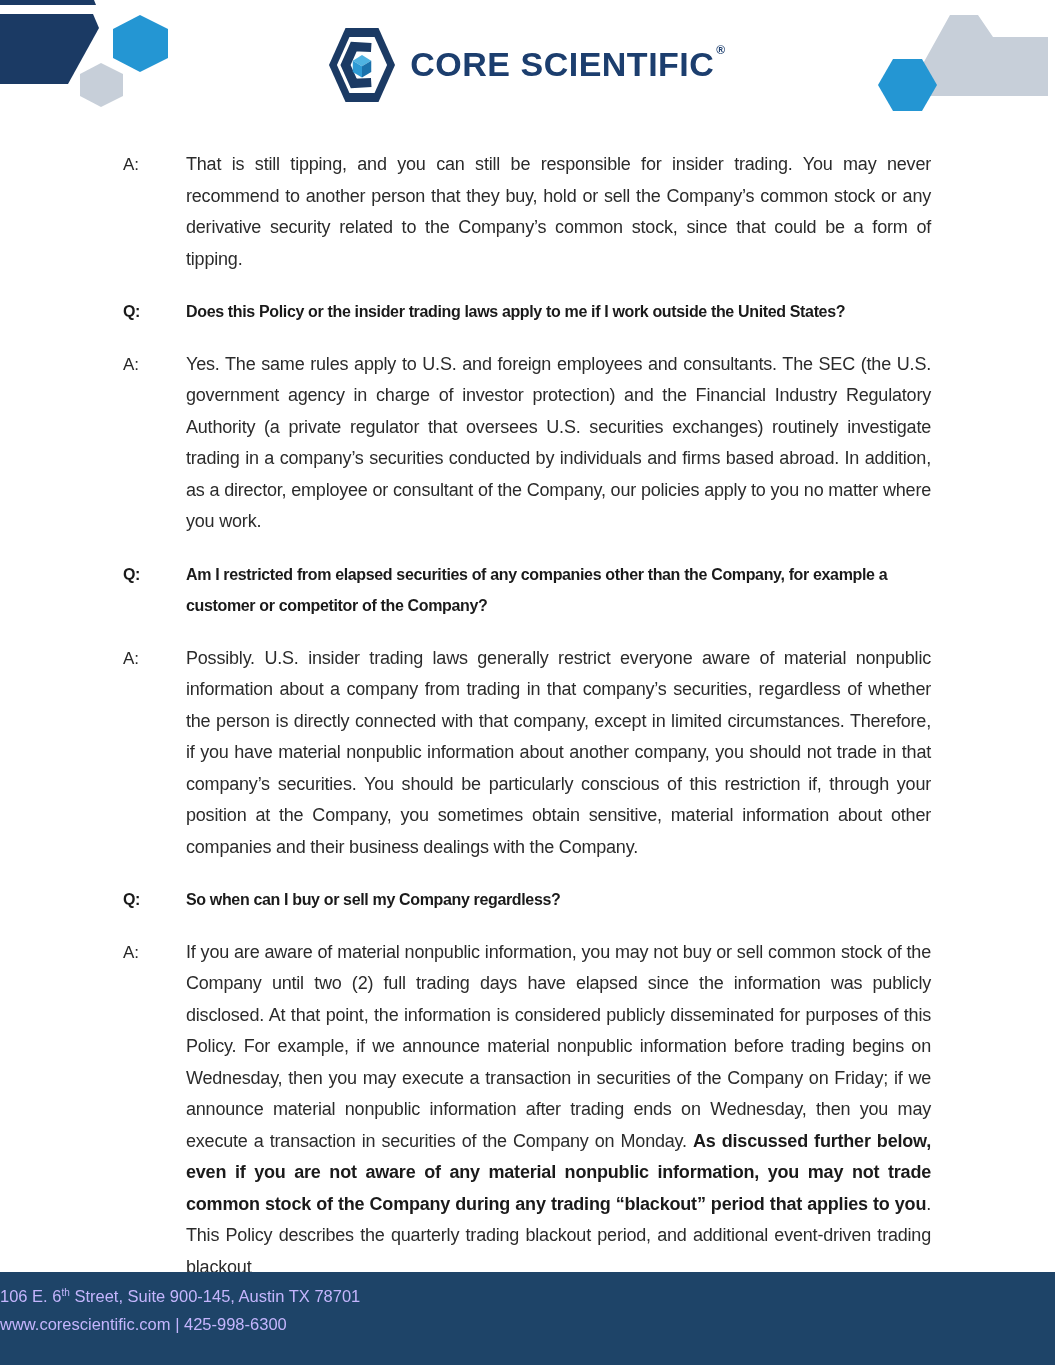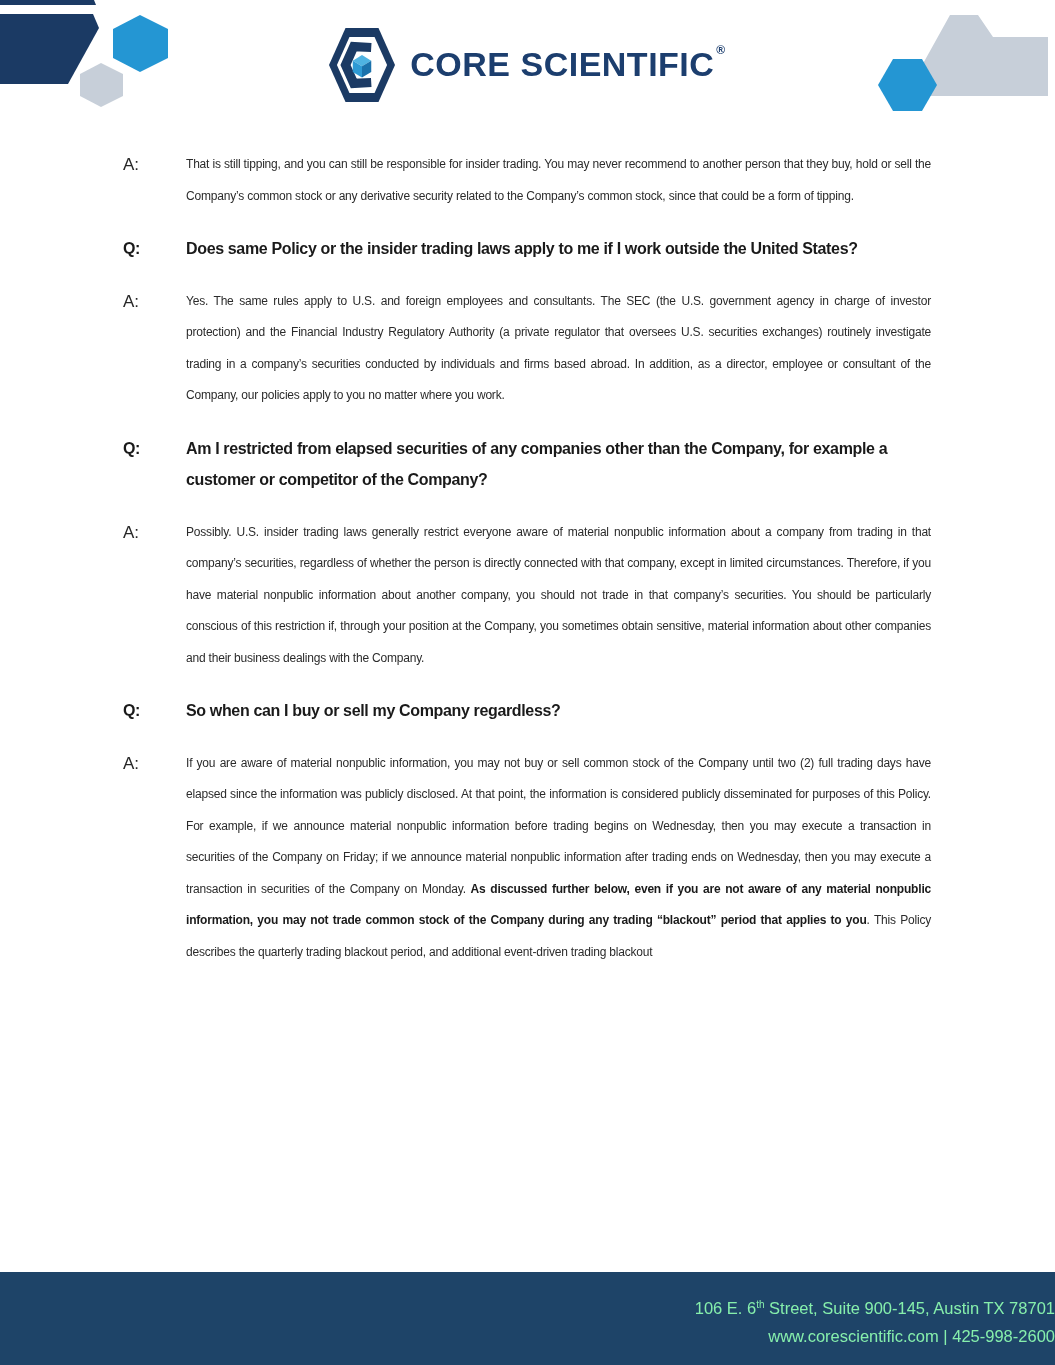--- a/index.html
+++ b/index.html
@@ -53,21 +53,21 @@
   .qa-row { display: flex; margin-bottom: 21px; }
   .qa-label {
     width: 63px;
     flex: 0 0 63px;
     font-size: 17px;
     line-height: 31.5px;
     color: #262626;
   }
   .qa-text {
     flex: 1;
-    font-size: 12px;
+    font-size: 18px;
     line-height: 31.5px;
     color: #2b2b2b;
     letter-spacing: -0.2px;
   }
   .qa-row.question .qa-label,
   .qa-row.question .qa-text {
     font-weight: bold;
     color: #1a1a1a;
     font-size: 16px;
     letter-spacing: -0.35px;
@@ -75,24 +75,24 @@
   .qa-row.answer .qa-text { text-align: justify; }
   .seg-bold { font-weight: bold; color: #1a1a1a; }
 
   
   .footer {
     position: absolute;
     left: 0; bottom: 0;
     width: 1055px;
     height: 93px;
     background: #1e4468;
-    color: #86efac;
-    text-align: right;
+    color: #c4b5fd;
+    text-align: left;
     font-size: 16.5px;
-    padding-top: 19px;
+    padding-top: 7px;
     line-height: 28px;
   }
   .footer sup { font-size: 10px; vertical-align: 6px; }
 </style>
 </head>
 <body>
 
 <div class="page">
 
   <div class="header">
@@ -120,21 +120,21 @@
     </div>
   </div>
 
   <div class="content">
       <div class="qa-row answer">
         <div class="qa-label">A:</div>
         <div class="qa-text"><span>That is still tipping, and you can still be responsible for insider trading. You may never recommend to another person that they buy, hold or sell the Company’s common stock or any derivative security related to the Company’s common stock, since that could be a form of tipping.</span></div>
       </div>
       <div class="qa-row question">
         <div class="qa-label">Q:</div>
-        <div class="qa-text"><span>Does same Policy or the insider trading laws apply to me if I work outside the United States?</span></div>
+        <div class="qa-text"><span>Does this Policy or the insider trading laws apply to me if I work outside the United States?</span></div>
       </div>
       <div class="qa-row answer">
         <div class="qa-label">A:</div>
         <div class="qa-text"><span>Yes. The same rules apply to U.S. and foreign employees and consultants. The SEC (the U.S. government agency in charge of investor protection) and the Financial Industry Regulatory Authority (a private regulator that oversees U.S. securities exchanges) routinely investigate trading in a company’s securities conducted by individuals and firms based abroad. In addition, as a director, employee or consultant of the Company, our policies apply to you no matter where you work.</span></div>
       </div>
       <div class="qa-row question">
         <div class="qa-label">Q:</div>
         <div class="qa-text"><span>Am I restricted from elapsed securities of any companies other than the Company, for example a customer or competitor of the Company?</span></div>
       </div>
       <div class="qa-row answer">
@@ -146,16 +146,16 @@
         <div class="qa-text"><span>So when can I buy or sell my Company regardless?</span></div>
       </div>
       <div class="qa-row answer">
         <div class="qa-label">A:</div>
         <div class="qa-text"><span>If you are aware of material nonpublic information, you may not buy or sell common stock of the Company until two (2) full trading days have elapsed since the information was publicly disclosed. At that point, the information is considered publicly disseminated for purposes of this Policy. For example, if we announce material nonpublic information before trading begins on Wednesday, then you may execute a transaction in securities of the Company on Friday; if we announce material nonpublic information after trading ends on Wednesday, then you may execute a transaction in securities of the Company on Monday. </span><span class="seg-bold">As discussed further below, even if you are not aware of any material nonpublic information, you may not trade common stock of the Company during any trading “blackout” period that applies to you</span><span>. This Policy describes the quarterly trading blackout period, and additional event-driven trading blackout</span></div>
       </div>
     </div>
 
   <div class="footer">
     <div><span>106 E. 6</span><sup>th</sup><span> Street, Suite 900-145, Austin TX 78701</span></div>
-    <div>www.corescientific.com | 425-998-2600</div>
+    <div>www.corescientific.com | 425-998-6300</div>
   </div>
 
 </div>
 
 </body></html>

